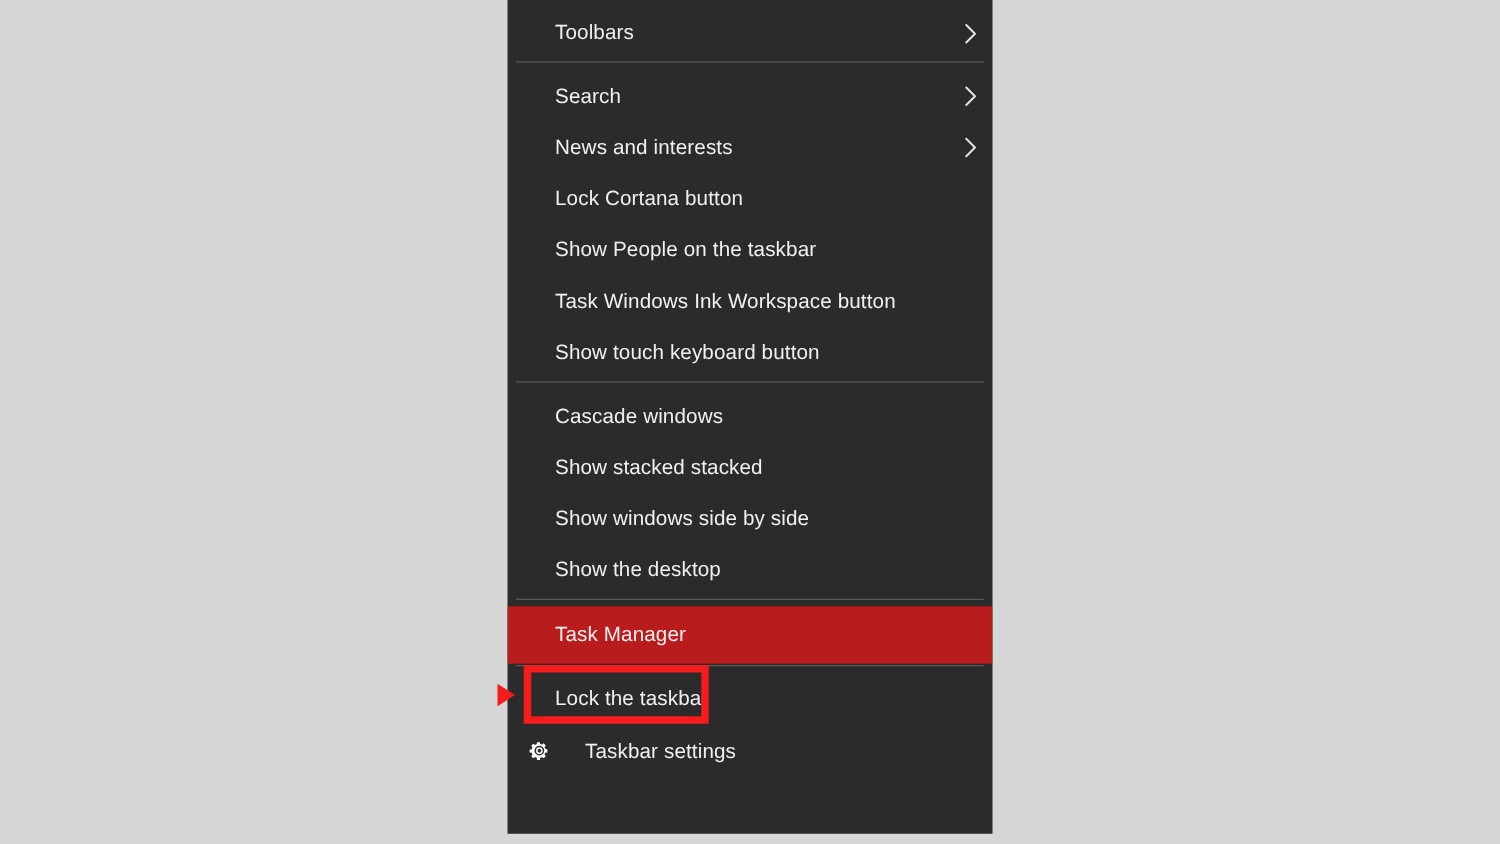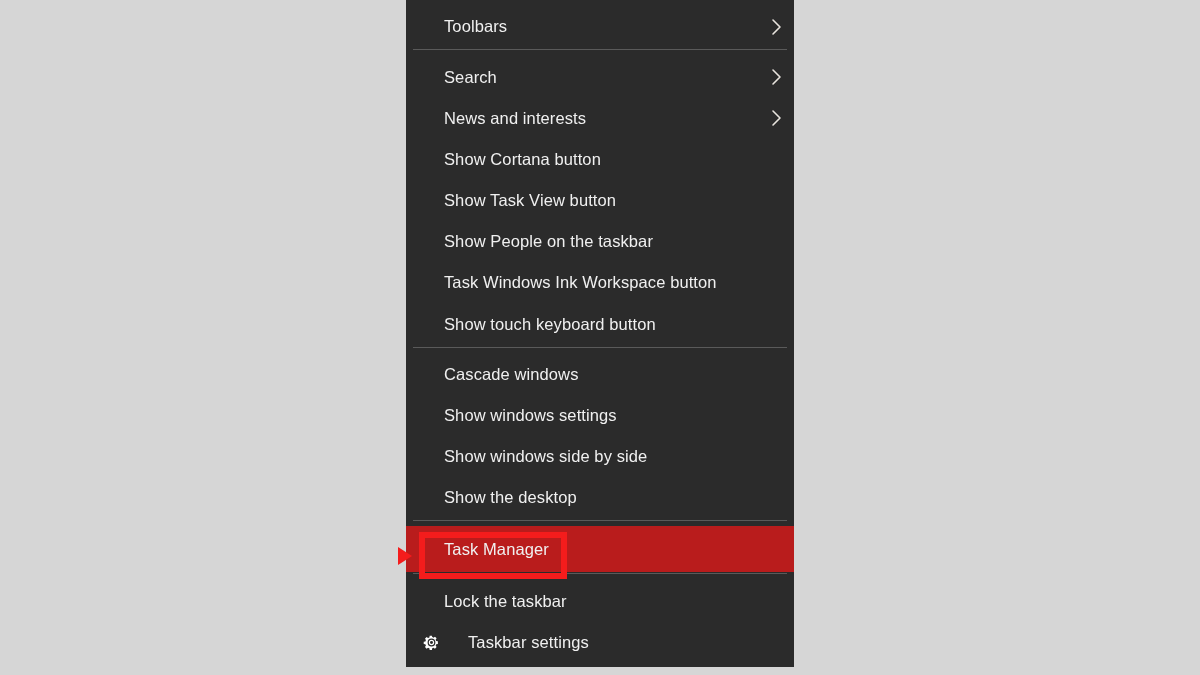--- a/index.html
+++ b/index.html
@@ -157,26 +157,23 @@
     <div class="menu-item">
       <span class="label">News and interests</span>
       <span class="chevron">
         <svg width="12" height="18" viewBox="0 0 12 18" fill="none">
             <path d="M2 2 L9 9 L2 16" stroke="#e8e4de" stroke-width="1.6" fill="none" stroke-linecap="round" stroke-linejoin="round"></path>
           </svg>
       </span>
     </div>
 
     <div class="menu-item">
-      <span class="label">Show Cortana button</span>
-    </div>
-
-    <div class="menu-item">
-      <span class="label">Show Task View button</span>
-    </div>
+      <span class="label">Lock Cortana button</span>
+    </div>
+
 
     <div class="menu-item">
       <span class="label">Show People on the taskbar</span>
     </div>
 
     <div class="menu-item">
       <span class="label">Task Windows Ink Workspace button</span>
     </div>
 
     <div class="menu-item">
@@ -189,21 +186,21 @@
   <div class="separator"></div>
 
   <div class="menu-group">
     <div class="gap-small"></div>
 
     <div class="menu-item">
       <span class="label">Cascade windows</span>
     </div>
 
     <div class="menu-item">
-      <span class="label">Show windows settings</span>
+      <span class="label">Show stacked stacked</span>
     </div>
 
     <div class="menu-item">
       <span class="label">Show windows side by side</span>
     </div>
 
     <div class="menu-item">
       <span class="label">Show the desktop</span>
     </div>
 

